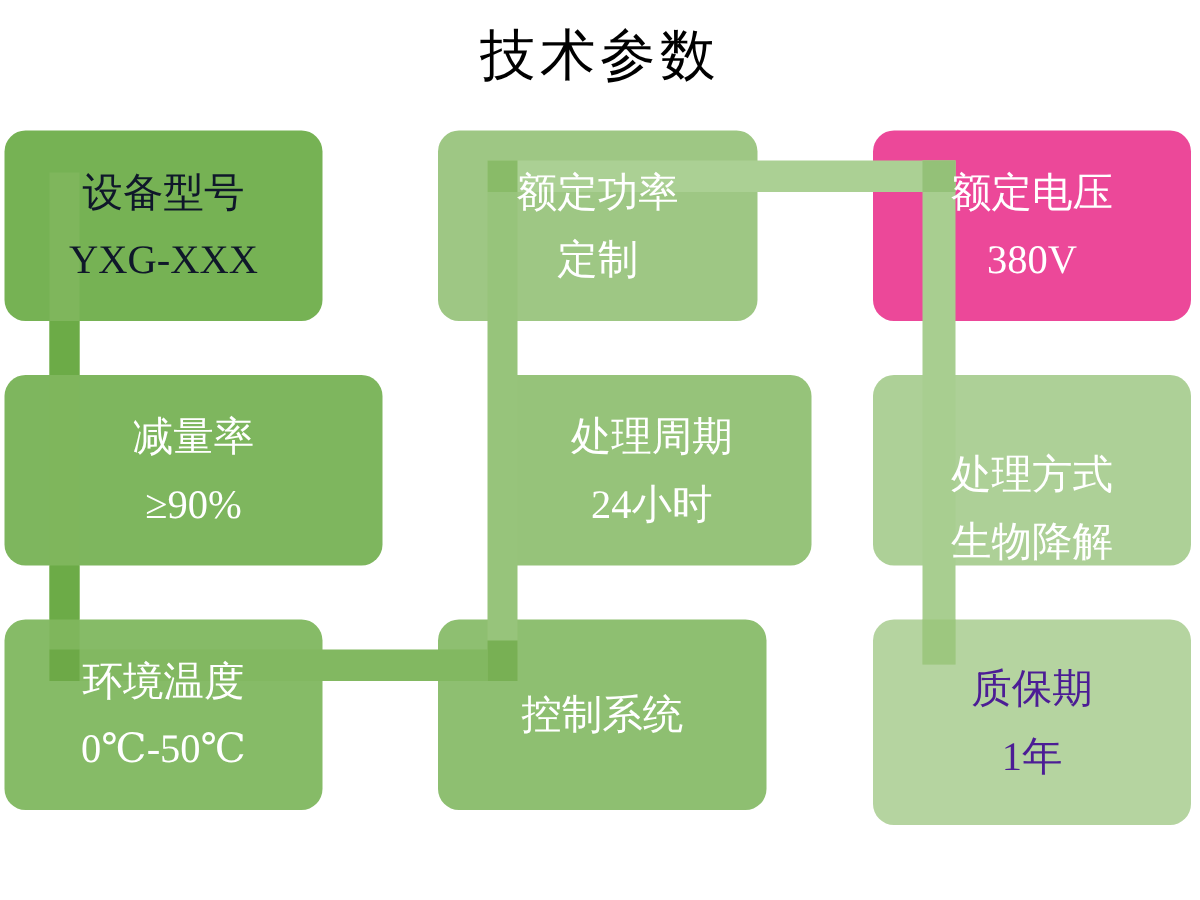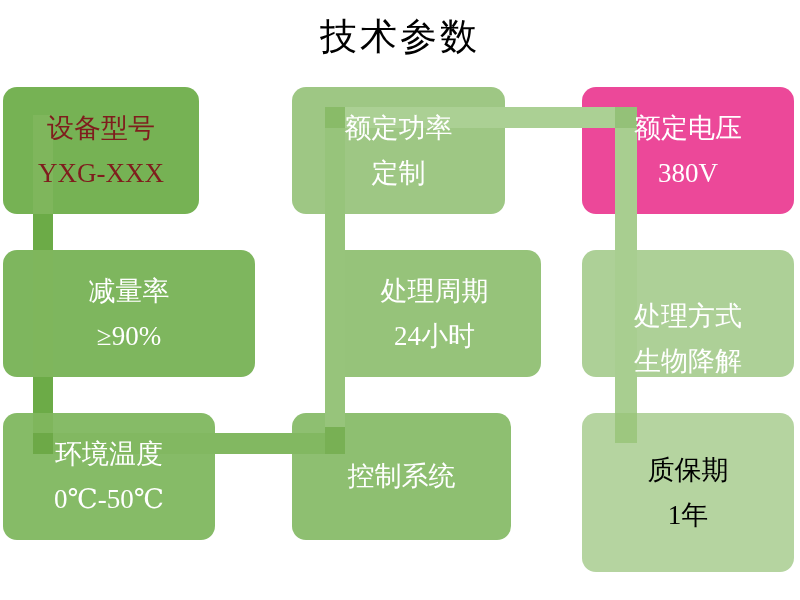--- a/index.html
+++ b/index.html
@@ -26,21 +26,21 @@
     font-size:27px; line-height:1.2; white-space:nowrap;
   }
   .pipe, .joint { position:absolute; }
 </style>
 </head>
 <body style="background: rgb(255, 255, 255);">
 
 <div class="slide">
   <div class="title" style="color: rgb(0, 0, 0);">技术参数</div>
   <div class="diagram" id="diagram">
-      <div class="box" style="color: #7f1d1d; left: 3px; top: 87px; width: 196px; height: 127px; background: rgb(118, 178, 84);">
+      <div class="box" style="color: #0f172a; left: 3px; top: 87px; width: 212px; height: 127px; background: rgb(118, 178, 84);">
     <div class="box-label">设备型号</div>
     <div class="box-value">YXG-XXX</div>
   </div>
       <div class="box" style="color: rgb(255, 255, 255); left: 292px; top: 87px; width: 213px; height: 127px; background: rgb(158, 199, 132);">
     <div class="box-label">额定功率</div>
     <div class="box-value">定制</div>
   </div>
       <div class="box" style="color: rgb(255, 255, 255); left: 582px; top: 87px; width: 212px; height: 127px; background: #ec4899;">
     <div class="box-label">额定电压</div>
     <div class="box-value">380V</div>
@@ -57,21 +57,21 @@
     <div class="box-label">处理方式</div>
     <div class="box-value">生物降解</div>
   </div>
       <div class="box" style="color: rgb(255, 255, 255); left: 3px; top: 413px; width: 212px; height: 127px; background: rgb(134, 187, 103);">
     <div class="box-label">环境温度</div>
     <div class="box-value">0℃-50℃</div>
   </div>
       <div class="box" style="color: rgb(255, 255, 255); left: 292px; top: 413px; width: 219px; height: 127px; background: rgb(142, 191, 113);">
     <div class="box-label">控制系统</div>
   </div>
-      <div class="box" style="color: #000000; left: 582px; top: 413px; width: 212px; height: 159px; background: rgb(181, 212, 160);">
+      <div class="box" style="color: #4c1d95; left: 582px; top: 413px; width: 212px; height: 137px; background: rgb(181, 212, 160);">
     <div class="box-label">质保期</div>
     <div class="box-value">1年</div>
   </div>
       <div class="pipe" style="left: 33px; top: 115px; width: 20px; height: 339px; background: rgb(127, 182, 92);"></div>
       <div class="pipe" style="left: 33px; top: 433px; width: 312px; height: 21px; background: rgb(130, 184, 97);"></div>
       <div class="pipe" style="left: 325px; top: 107px; width: 20px; height: 347px; background: rgb(151, 196, 123);"></div>
       <div class="pipe" style="left: 325px; top: 107px; width: 312px; height: 21px; background: rgb(171, 208, 148);"></div>
       <div class="pipe" style="left: 615px; top: 107px; width: 22px; height: 336px; background: rgb(168, 206, 144);"></div>
       <div class="joint" style="left: 33px; top: 214px; width: 20px; height: 36px; background: rgb(108, 171, 71);"></div>
       <div class="joint" style="left: 33px; top: 377px; width: 20px; height: 36px; background: rgb(108, 171, 71);"></div>

